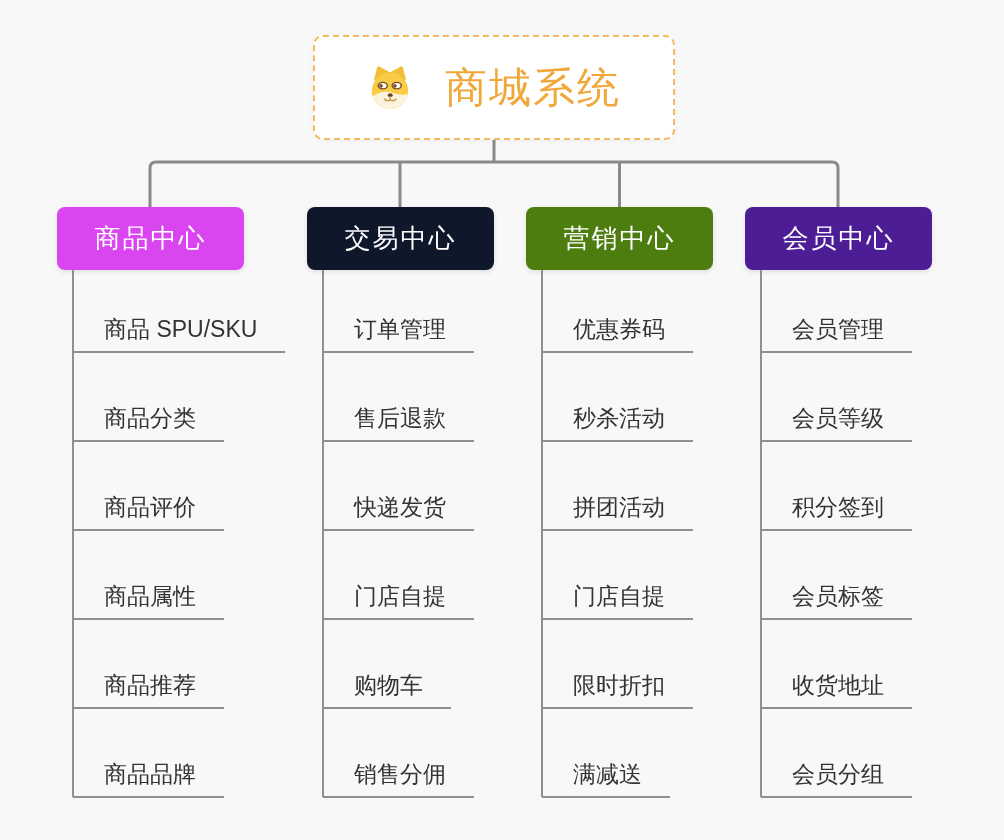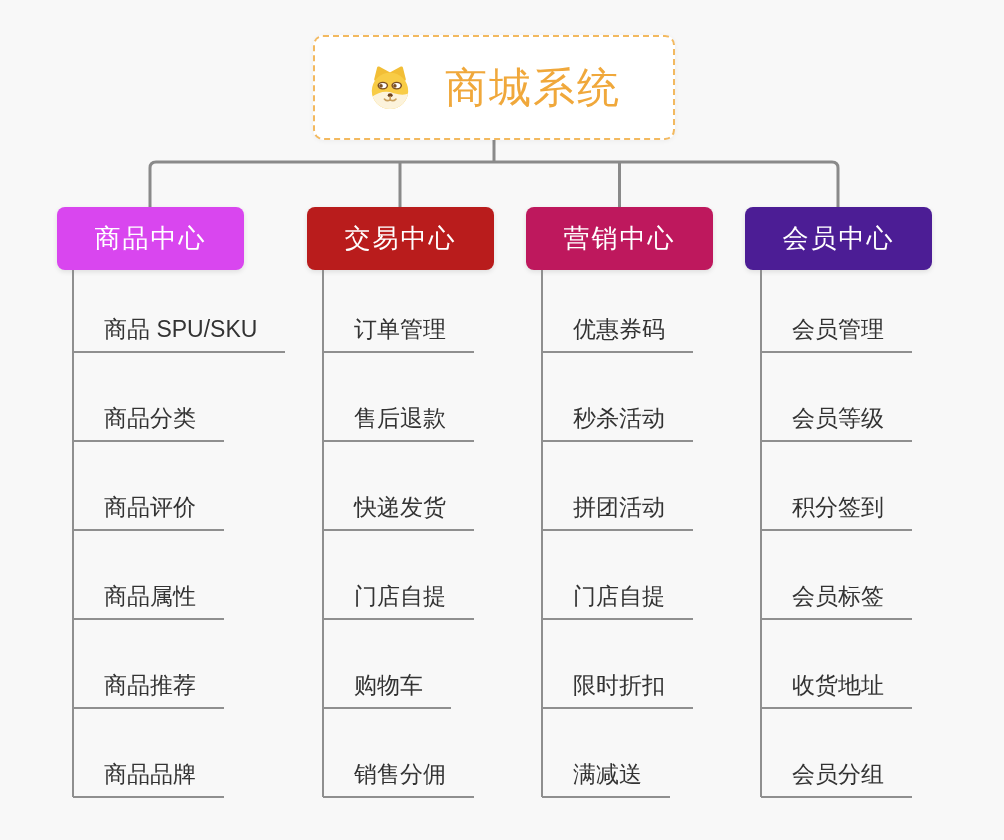--- a/index.html
+++ b/index.html
@@ -117,21 +117,21 @@
       <div class="item">
           <span class="item-label">商品推荐</span>
         </div>
       <div class="item">
           <span class="item-label">商品品牌</span>
         </div>
     </div>
   </div>
 
   <div class="branch" style="left:307px">
-    <div class="branch-box" style="background: #b91c1c; font-family: Liberation Serif, serif;">
+    <div class="branch-box" style="background: #0f172a; font-family: Liberation Serif, serif;">
       <span>交易中心</span>
     </div>
     <div class="trunk"></div>
     <div class="items">
       <div class="item">
           <span class="item-label">订单管理</span>
         </div>
       <div class="item">
           <span class="item-label">售后退款</span>
         </div>
@@ -144,21 +144,21 @@
       <div class="item">
           <span class="item-label">购物车</span>
         </div>
       <div class="item">
           <span class="item-label">销售分佣</span>
         </div>
     </div>
   </div>
 
   <div class="branch" style="left:526px">
-    <div class="branch-box" style="background: #be185d;">
+    <div class="branch-box" style="background: #4d7c0f;">
       <span>营销中心</span>
     </div>
     <div class="trunk"></div>
     <div class="items">
       <div class="item">
           <span class="item-label">优惠券码</span>
         </div>
       <div class="item">
           <span class="item-label">秒杀活动</span>
         </div>

